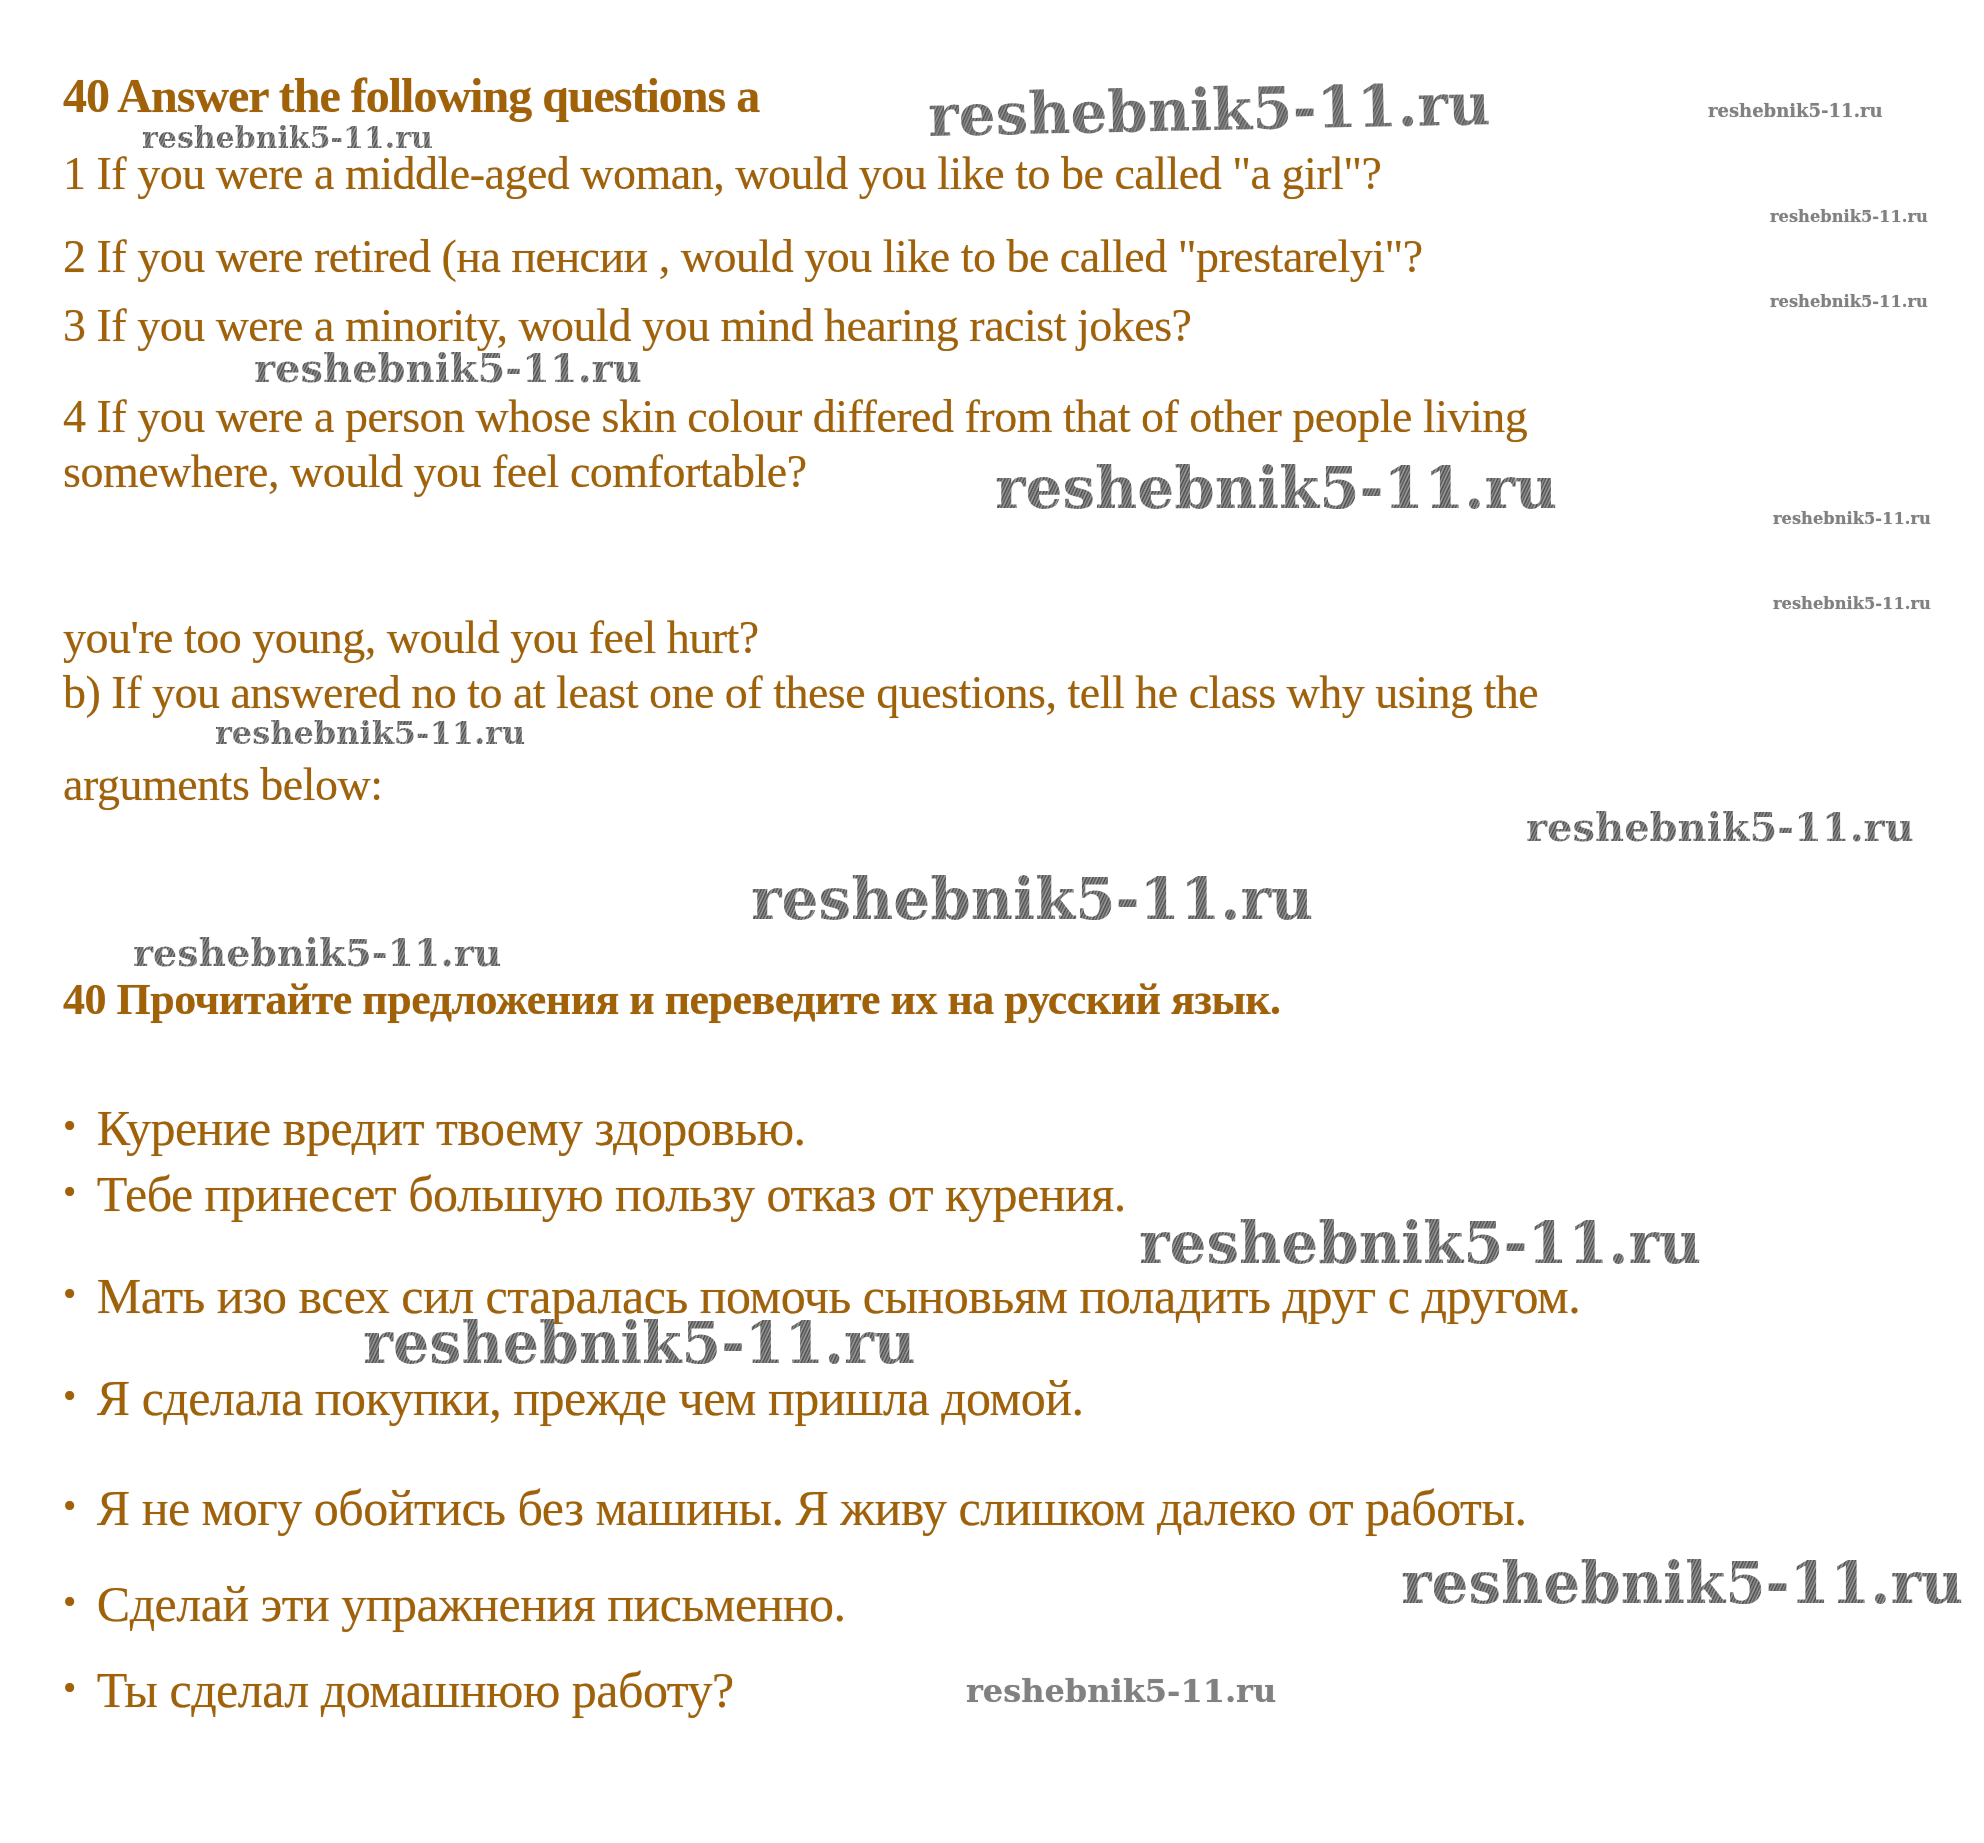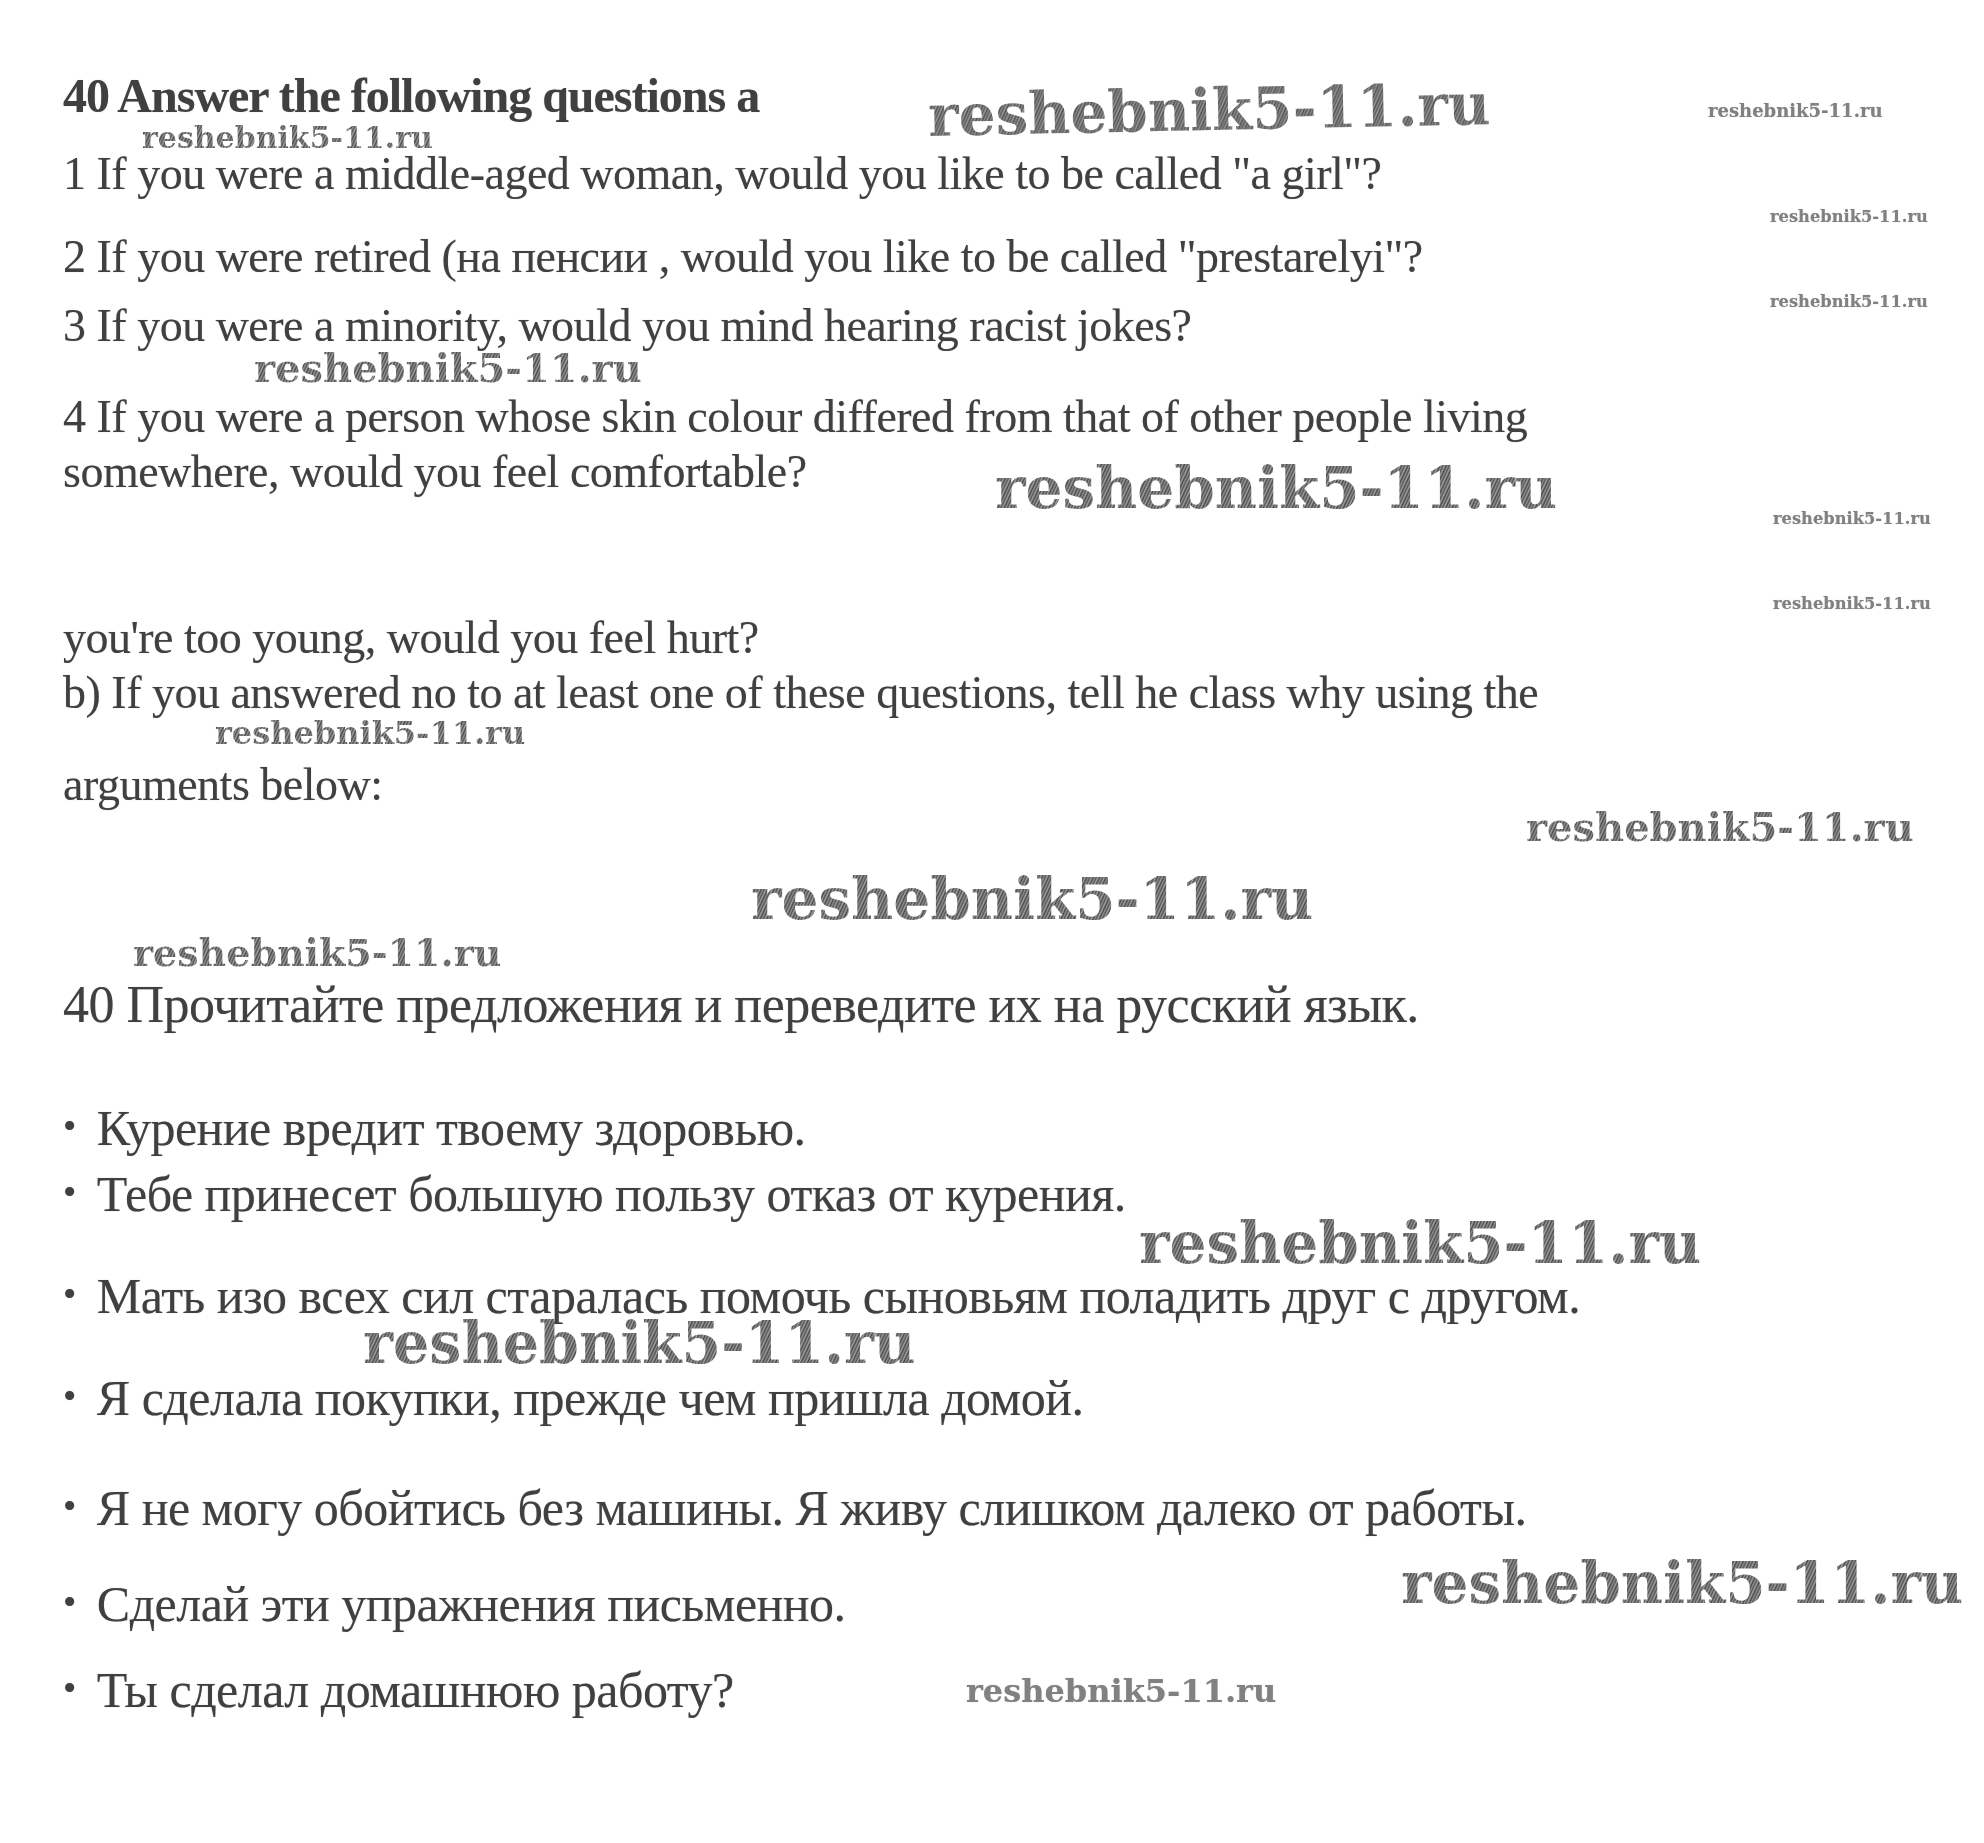--- a/index.html
+++ b/index.html
@@ -6,28 +6,28 @@
   #page{
     position:relative;
     width:1985px;height:1844px;
     background:#ffffff;
     overflow:hidden;
     font-family:"Liberation Serif","DejaVu Serif",serif;
   }
   .line{
     position:absolute;
     left:63px;
-    color:#404040;
+    color:#a16207;
     white-space:nowrap;
     line-height:1.2;
     text-shadow:0 0 1px rgba(40,40,40,.35);
   }
   .en{font-size:46px;letter-spacing:-0.5px;}
   .en-title{font-size:48px;font-weight:bold;letter-spacing:-1px;}
-  .ru-title{font-size:52px;font-weight:normal;letter-spacing:-0.5px;}
+  .ru-title{font-size:44px;font-weight:bold;letter-spacing:-0.5px;}
   .ru-bullet{font-size:50px;letter-spacing:-0.5px;}
   .bullet-marker{
     display:inline-block;
     font-size:38px;
     vertical-align:5.8px;
     margin-right:21px;
   }
   .wm{
     position:absolute;
     font-family:"DejaVu Serif","Liberation Serif",serif;

